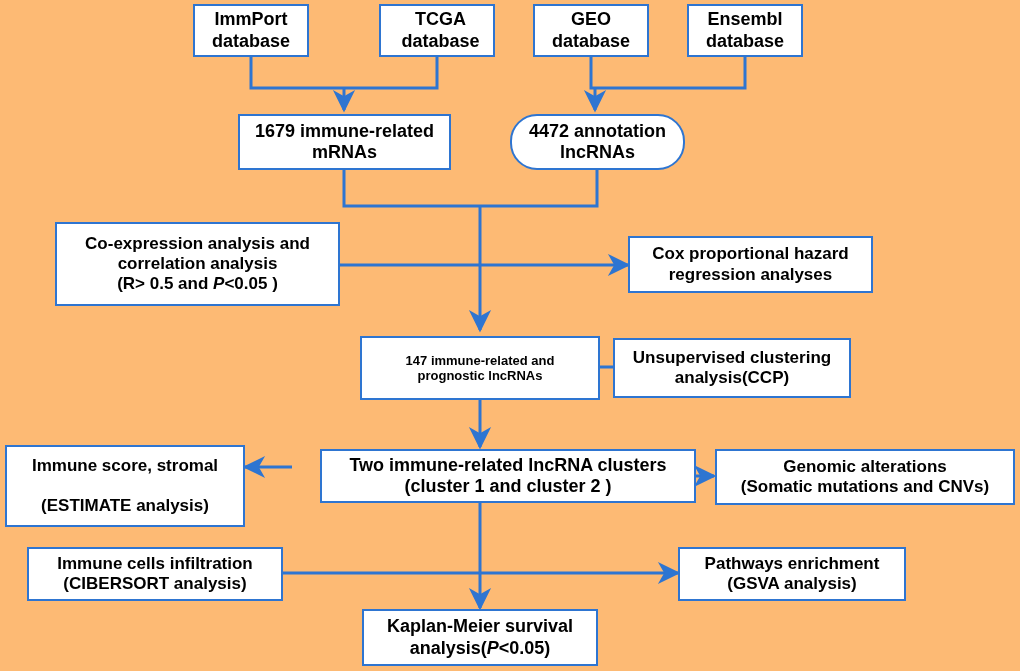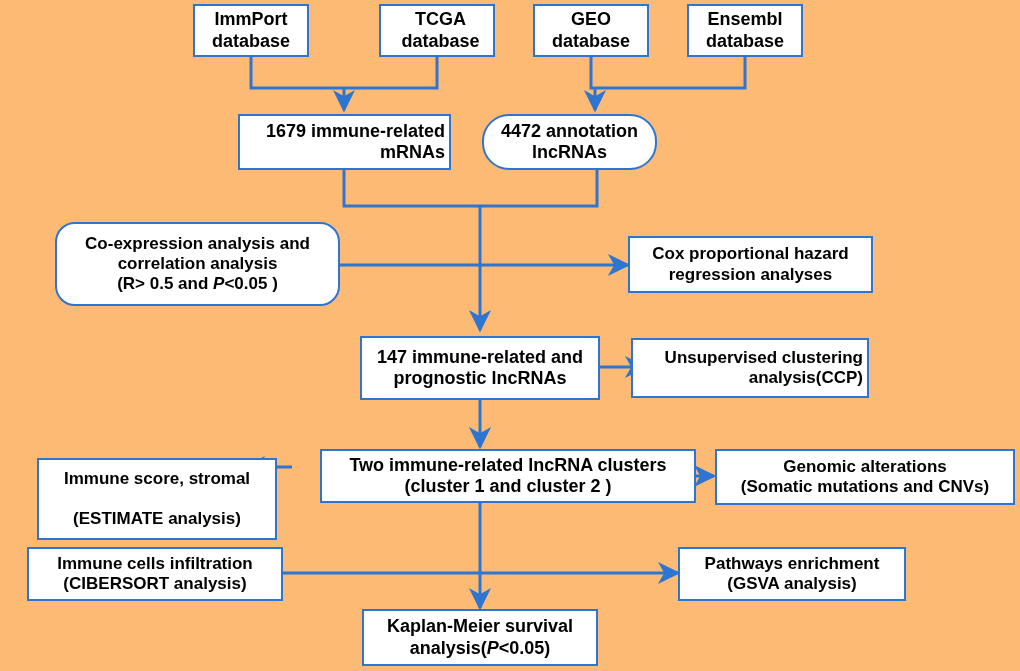--- a/index.html
+++ b/index.html
@@ -95,64 +95,64 @@
     </span>
   </div>
 
   <div class="box" style="left:687px;top:4px;width:116px;height:53px;font-size:18px;">
     <span class="txt">
       <span>Ensembl</span><br>
       <span>database</span>
     </span>
   </div>
 
-  <div class="box" style="left:238px;top:114px;width:213px;height:56px;font-size:18px;text-align:right;">
+  <div class="box" style="left:238px;top:114px;width:213px;height:56px;font-size:18px;">
     <span class="txt">
       <span>1679 immune-related</span><br>
       <span>mRNAs</span>
     </span>
   </div>
 
-  <div class="box" style="left:482px;top:114px;width:175px;height:56px;font-size:18px;border-radius:27px;">
+  <div class="box" style="left:510px;top:114px;width:175px;height:56px;font-size:18px;border-radius:27px;">
     <span class="txt">
       <span>4472 annotation</span><br>
       <span>lncRNAs</span>
     </span>
   </div>
 
-  <div class="box" style="left:55px;top:222px;width:285px;height:84px;font-size:17px;border-radius:20px;">
+  <div class="box" style="left:55px;top:222px;width:285px;height:84px;font-size:17px;">
     <span class="txt">
       <span>Co-expression analysis and</span><br>
       <span>correlation analysis</span><br>
       <span><span>(R&gt; 0.5 and </span><span class="ital">P</span><span>&lt;0.05 )</span></span>
     </span>
   </div>
 
   <div class="box" style="left:628px;top:236px;width:245px;height:57px;font-size:17px;">
     <span class="txt">
       <span>Cox proportional hazard</span><br>
       <span>regression analyses</span>
     </span>
   </div>
 
-  <div class="box" style="left:360px;top:336px;width:240px;height:64px;font-size:18px;">
+  <div class="box" style="left:360px;top:336px;width:240px;height:64px;font-size:13px;">
     <span class="txt">
       <span>147 immune-related and</span><br>
       <span>prognostic lncRNAs</span>
     </span>
   </div>
 
-  <div class="box" style="left:631px;top:338px;width:238px;height:60px;font-size:17px;text-align:right;">
+  <div class="box" style="left:613px;top:338px;width:238px;height:60px;font-size:17px;">
     <span class="txt">
       <span>Unsupervised clustering</span><br>
       <span>analysis(CCP)</span>
     </span>
   </div>
 
-  <div class="box" style="left:5px;top:458px;width:240px;height:82px;font-size:17px;margin-left:32px;">
+  <div class="box" style="left:5px;top:445px;width:240px;height:82px;font-size:17px;">
     <span class="txt">
       <span>Immune score, stromal</span><br>
       <br>
       <span>(ESTIMATE analysis)</span>
     </span>
   </div>
 
   <div class="box" style="left:292px;top:449px;width:376px;height:54px;font-size:18px;margin-left:28px;">
     <span class="txt">
       <span>Two immune-related lncRNA clusters</span><br>

